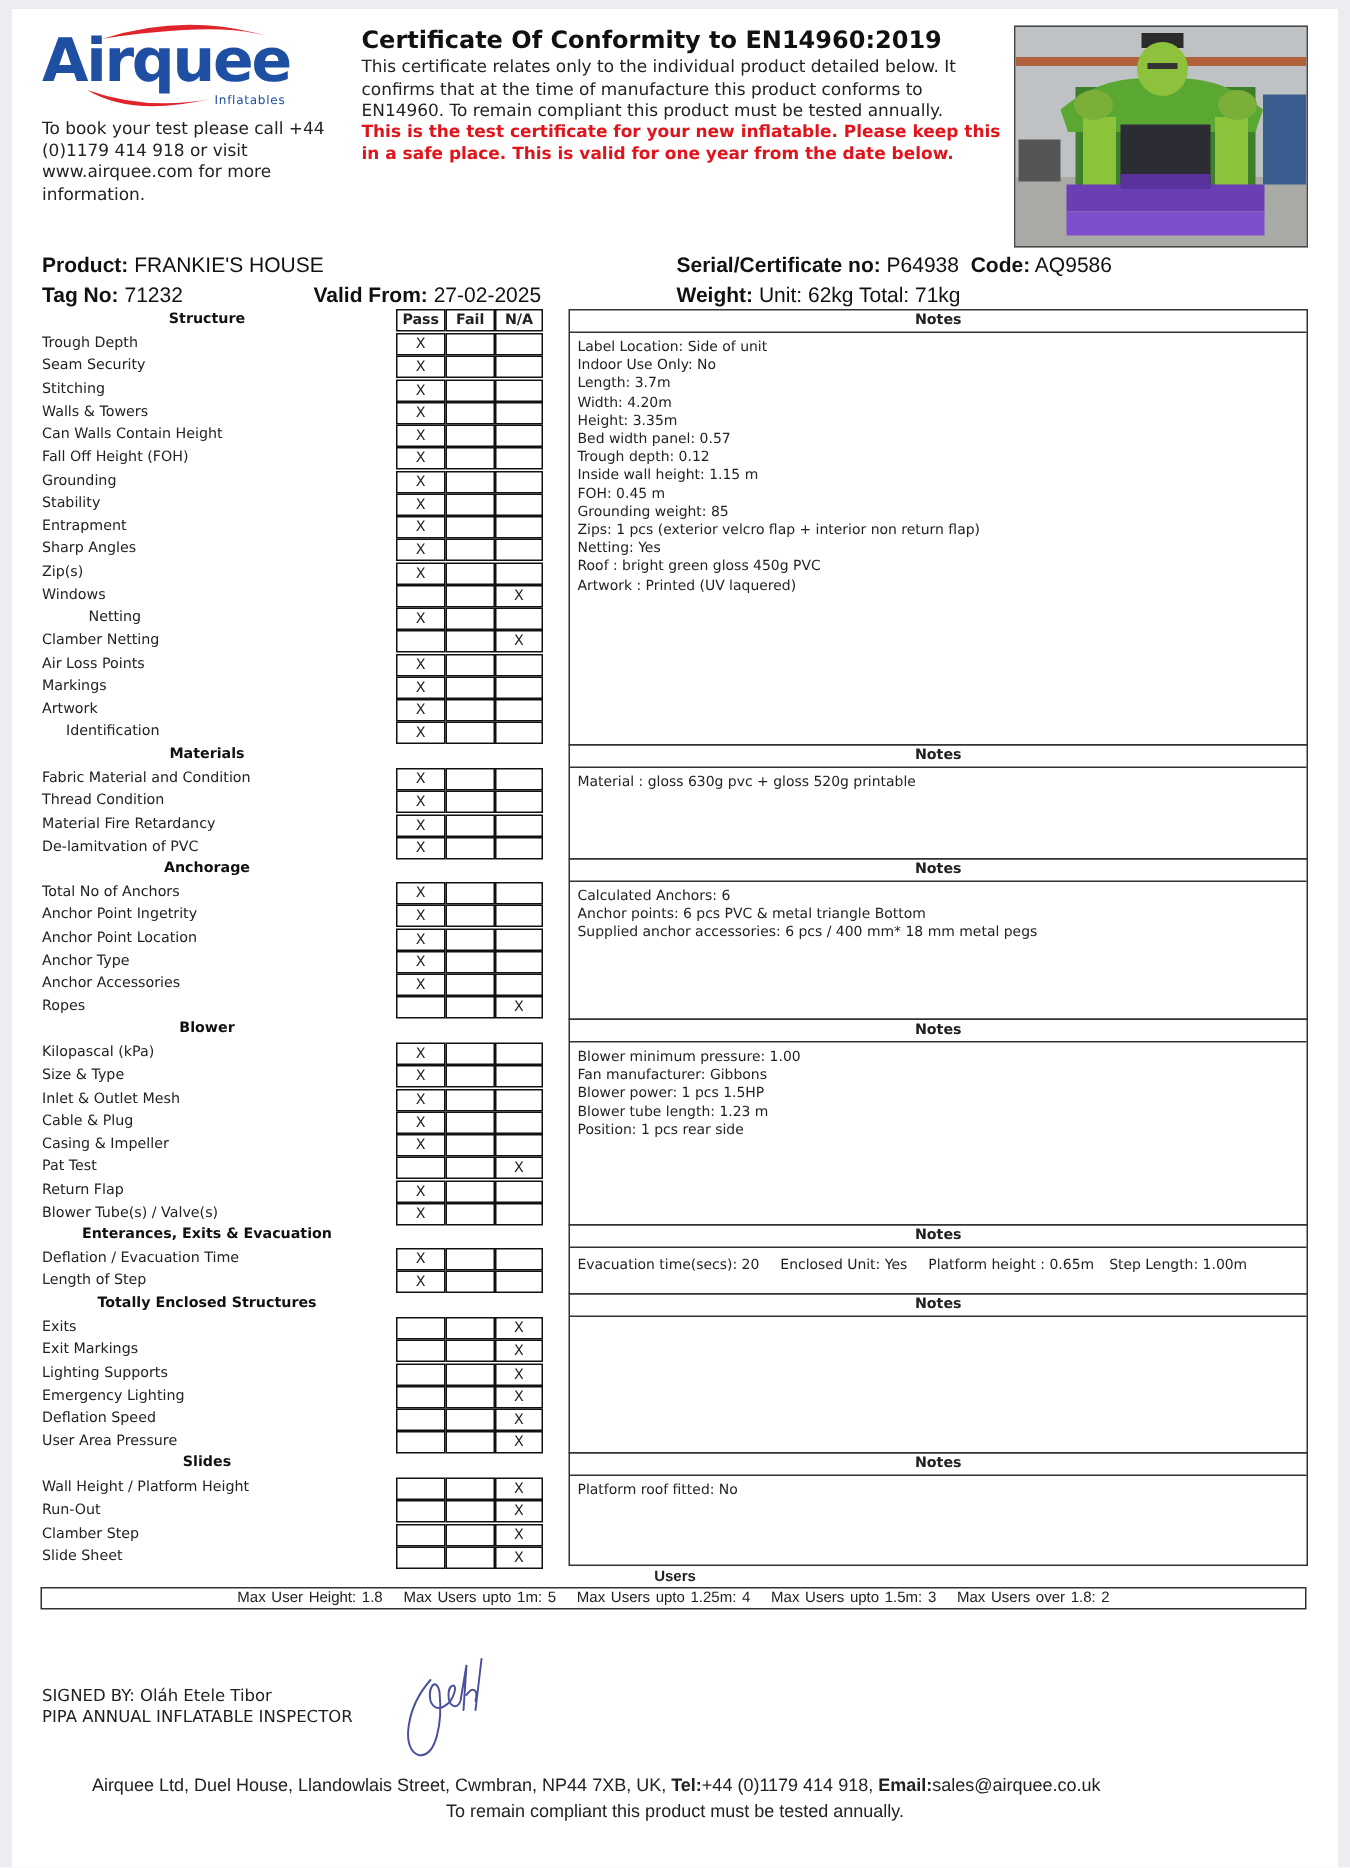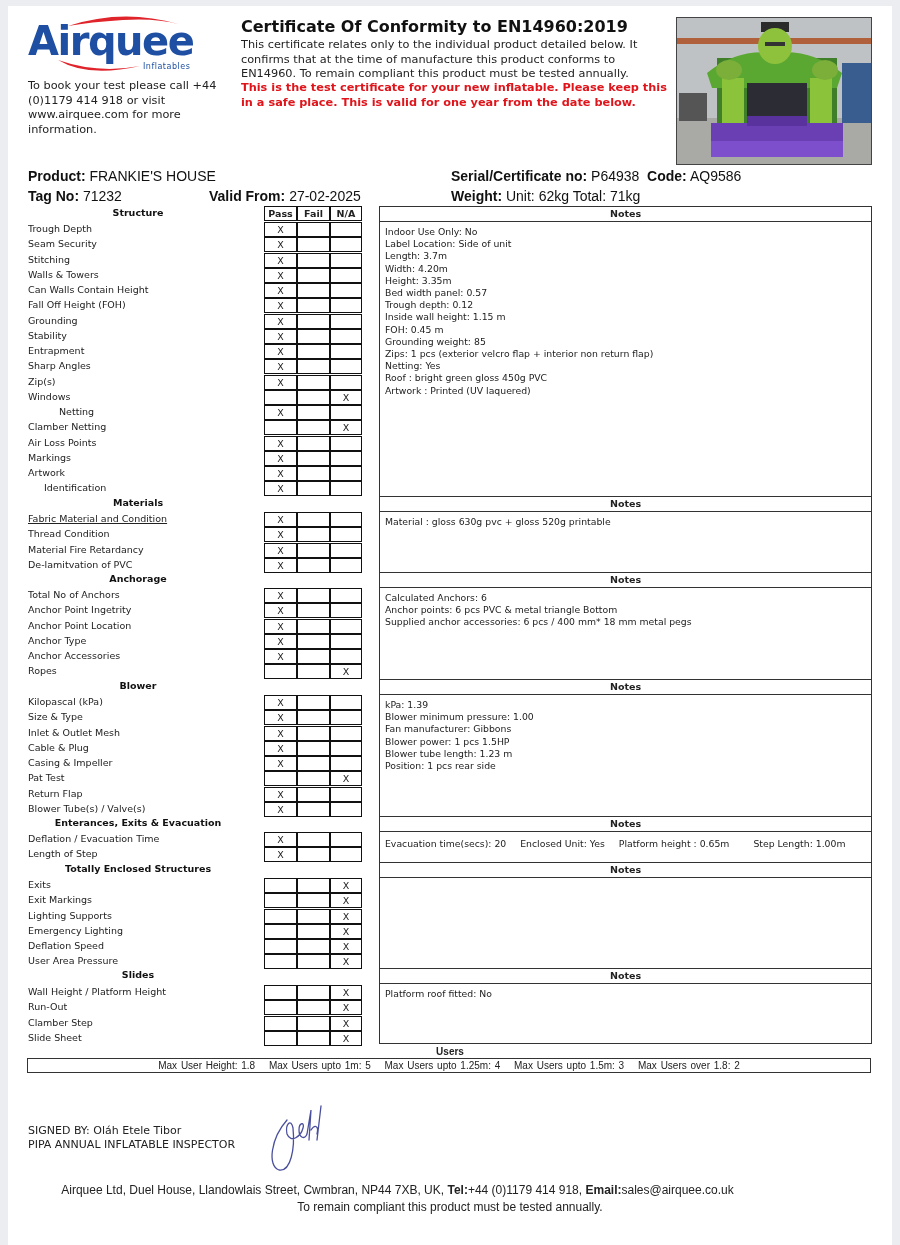--- a/index.html
+++ b/index.html
@@ -178,38 +178,38 @@
     <div class="cell" style="left: 264px; top: 466px;">X</div>
     <div class="cell" style="left: 297px; top: 466px;"></div>
     <div class="cell" style="left: 330px; top: 466px; width: 32px;"></div>
     <div class="abs row-label" style="top: 482.25px; padding-left: 16px;">Identification</div>
     <div class="cell" style="left: 264px; top: 481.25px;">X</div>
     <div class="cell" style="left: 297px; top: 481.25px;"></div>
     <div class="cell" style="left: 330px; top: 481.25px; width: 32px;"></div>
     <div class="notes" style="top: 206px; height: 291px;">
       <div class="notes-h">Notes</div>
       <div class="notes-body">
+        <div>Label Location: Side of unit</div>
         <div>Indoor Use Only: No</div>
-        <div>Label Location: Side of unit</div>
         <div>Length: 3.7m</div>
         <div>Width: 4.20m</div>
         <div>Height: 3.35m</div>
         <div>Bed width panel: 0.57</div>
         <div>Trough depth: 0.12</div>
         <div>Inside wall height: 1.15 m</div>
         <div>FOH: 0.45 m</div>
         <div>Grounding weight: 85</div>
         <div>Zips: 1 pcs (exterior velcro flap + interior non return flap)</div>
         <div>Netting: Yes</div>
         <div>Roof : bright green gloss 450g PVC</div>
         <div>Artwork : Printed (UV laquered)</div>
       </div>
     </div>
     <div class="abs sec-h" style="top: 497px;">Materials</div>
-    <div class="abs row-label" style="top: 513px; text-decoration: underline;">Fabric Material and Condition</div>
+    <div class="abs row-label" style="top: 513px;">Fabric Material and Condition</div>
     <div class="cell" style="left: 264px; top: 512px;">X</div>
     <div class="cell" style="left: 297px; top: 512px;"></div>
     <div class="cell" style="left: 330px; top: 512px; width: 32px;"></div>
     <div class="abs row-label" style="top: 528.25px;">Thread Condition</div>
     <div class="cell" style="left: 264px; top: 527.25px;">X</div>
     <div class="cell" style="left: 297px; top: 527.25px;"></div>
     <div class="cell" style="left: 330px; top: 527.25px; width: 32px;"></div>
     <div class="abs row-label" style="top: 543.5px;">Material Fire Retardancy</div>
     <div class="cell" style="left: 264px; top: 542.5px;">X</div>
     <div class="cell" style="left: 297px; top: 542.5px;"></div>
@@ -286,40 +286,39 @@
     <div class="cell" style="left: 264px; top: 786.5px;">X</div>
     <div class="cell" style="left: 297px; top: 786.5px;"></div>
     <div class="cell" style="left: 330px; top: 786.5px; width: 32px;"></div>
     <div class="abs row-label" style="top: 802.75px;">Blower Tube(s) / Valve(s)</div>
     <div class="cell" style="left: 264px; top: 801.75px;">X</div>
     <div class="cell" style="left: 297px; top: 801.75px;"></div>
     <div class="cell" style="left: 330px; top: 801.75px; width: 32px;"></div>
     <div class="notes" style="top: 679px; height: 138px;">
       <div class="notes-h">Notes</div>
       <div class="notes-body">
-        <div>kPa: 1.39</div>
         <div>Blower minimum pressure: 1.00</div>
         <div>Fan manufacturer: Gibbons</div>
         <div>Blower power: 1 pcs 1.5HP</div>
         <div>Blower tube length: 1.23 m</div>
         <div>Position: 1 pcs rear side</div>
       </div>
     </div>
     <div class="abs sec-h" style="top: 817px;">Enterances, Exits &amp; Evacuation</div>
     <div class="abs row-label" style="top: 833px;">Deflation / Evacuation Time</div>
     <div class="cell" style="left: 264px; top: 832px;">X</div>
     <div class="cell" style="left: 297px; top: 832px;"></div>
     <div class="cell" style="left: 330px; top: 832px; width: 32px;"></div>
     <div class="abs row-label" style="top: 848.25px;">Length of Step</div>
     <div class="cell" style="left: 264px; top: 847.25px;">X</div>
     <div class="cell" style="left: 297px; top: 847.25px;"></div>
     <div class="cell" style="left: 330px; top: 847.25px; width: 32px;"></div>
     <div class="notes" style="top: 816px; height: 47px;">
       <div class="notes-h">Notes</div>
-      <div class="notes-body" style="padding-top: 6px;"><span style="margin-right: 14px;">Evacuation time(secs): 20</span><span style="margin-right: 14px;">Enclosed Unit: Yes</span><span style="margin-right: 24px;">Platform height : 0.65m</span><span style="margin-right: 14px;">Step Length: 1.00m</span></div>
+      <div class="notes-body" style="padding-top: 6px;"><span style="margin-right: 14px;">Evacuation time(secs): 20</span><span style="margin-right: 14px;">Enclosed Unit: Yes</span><span style="margin-right: 10px;">Platform height : 0.65m</span><span style="margin-right: 14px;">Step Length: 1.00m</span></div>
     </div>
     <div class="abs sec-h" style="top: 863px;">Totally Enclosed Structures</div>
     <div class="abs row-label" style="top: 879px;">Exits</div>
     <div class="cell" style="left: 264px; top: 878px;"></div>
     <div class="cell" style="left: 297px; top: 878px;"></div>
     <div class="cell" style="left: 330px; top: 878px; width: 32px;">X</div>
     <div class="abs row-label" style="top: 894.25px;">Exit Markings</div>
     <div class="cell" style="left: 264px; top: 893.25px;"></div>
     <div class="cell" style="left: 297px; top: 893.25px;"></div>
     <div class="cell" style="left: 330px; top: 893.25px; width: 32px;">X</div>

